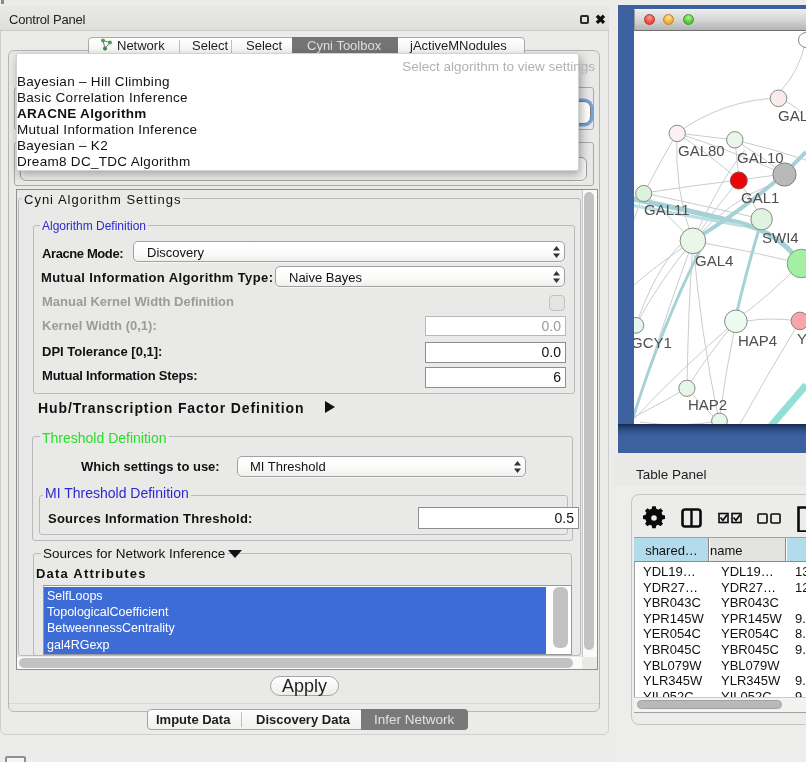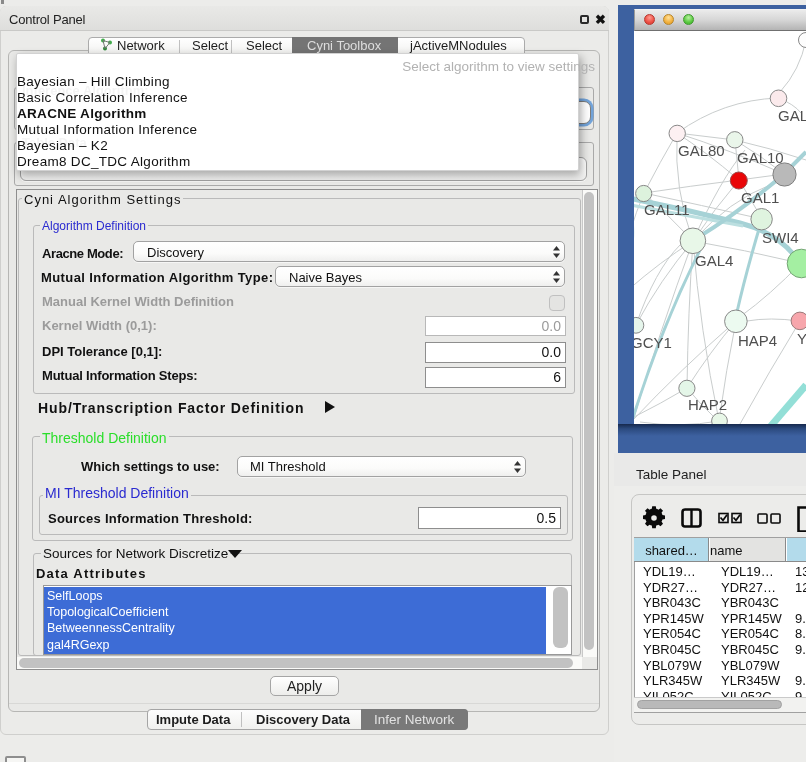--- a/index.html
+++ b/index.html
@@ -84,32 +84,32 @@
 <div class="lbl b" style="left:81px;top:459px">Which settings to use:</div>
 <div class="combo" style="left:237px;top:456px;width:289px;height:21px"></div>
 <div class="lbl" style="left:250px;top:459px">MI Threshold</div>
 <svg class="abs" style="left:513px;top:461px" width="9" height="12" viewBox="0 0 9 12">
     <path d="M4.5 0 L8 4.5 L1 4.5 Z" fill="#333"></path>
     <path d="M4.5 12 L8 7.5 L1 7.5 Z" fill="#333"></path>
   </svg>
 <div class="fs" style="left:39px;top:495px;width:529px;height:40px"></div>
 <div class="fstitle" style="left:43px;top:485px;color:#2a2ad0;font-size:14px">MI Threshold Definition</div>
 <div class="lbl b" style="left:48px;top:511px;letter-spacing:0.25px">Sources Information Threshold:</div>
-<div class="tf" style="left:418px;top:507px;width:143px;height:22px;line-height:20px">0.5</div>
+<div class="tf" style="left:418px;top:507px;width:161px;height:22px;line-height:20px">0.5</div>
 
 <div class="fs" style="left:33px;top:553px;width:539px;height:103px"></div>
-<div class="fstitle" style="left:41px;top:546px;font-size:13.5px;color:#111">Sources for Network Discretize</div>
+<div class="fstitle" style="left:41px;top:546px;font-size:13.5px;color:#111">Sources for Network Inference</div>
 <div class="abs" style="left:228px;top:550px;width:0;height:0;border-top:8px solid #111;border-left:7px solid transparent;border-right:7px solid transparent"></div>
 <div class="lbl b" style="left:36px;top:566px;letter-spacing:1.2px">Data Attributes</div>
 <div class="abs" style="left:43px;top:585px;width:529px;height:70px;background:#fff;border:1px solid #999"></div>
 <div class="abs" style="left:44px;top:587px;width:502px;height:67px;background:#3d6cd6"></div>
 <div class="abs" style="left:553px;top:587px;width:15px;height:61px;background:#c2c2c2;border-radius:6px"></div>
 <div class="lbl" style="left:47px;top:588px;color:#fff;font-size:12.5px;line-height:16.2px">SelfLoops<br>TopologicalCoefficient<br>BetweennessCentrality<br>gal4RGexp</div>
 
-<div class="abs" style="left:270px;top:676px;width:69px;height:20px;background:linear-gradient(180deg,#ffffff,#ededeb);border:1px solid #a5a5a5;border-radius:5px;text-align:center;font-size:14px;color:#222;line-height:19px">Apply</div>
+<div class="abs" style="left:270px;top:676px;width:69px;height:20px;background:linear-gradient(180deg,#ffffff,#ededeb);border:1px solid #a5a5a5;border-radius:10px;text-align:center;font-size:18px;color:#222;line-height:19px">Apply</div>
 <div class="abs" style="left:9px;top:703px;width:590px;height:1px;background:#d8d8d6"></div>
 
 <div class="abs" style="left:147px;top:709px;width:321px;height:21px;background:linear-gradient(180deg,#fdfdfd,#f0f0ee);border:1px solid #a5a5a5;border-radius:4px"></div>
 <div class="abs" style="left:241px;top:712px;width:1px;height:15px;background:#c0c0c0"></div>
 <div class="abs" style="left:361px;top:709px;width:107px;height:21px;background:#797979;border-radius:0 4px 4px 0"></div>
 <div class="lbl b" style="left:156px;top:712px;color:#1d1d1d">Impute Data</div>
 <div class="lbl b" style="left:256px;top:712px;color:#1d1d1d">Discovery Data</div>
 <div class="lbl" style="left:374px;top:712px;color:#e2e2e2;font-size:13.5px">Infer Network</div>
 
 <div class="abs" style="left:5px;top:756px;width:21px;height:10px;background:#f6f6f4;border:2px solid #8e8e8e;border-radius:2px"></div>

